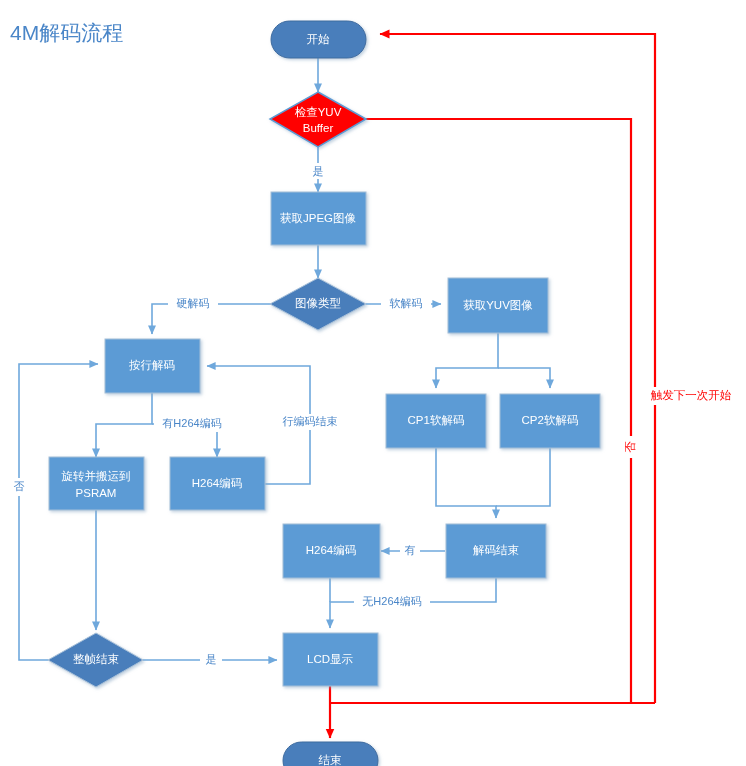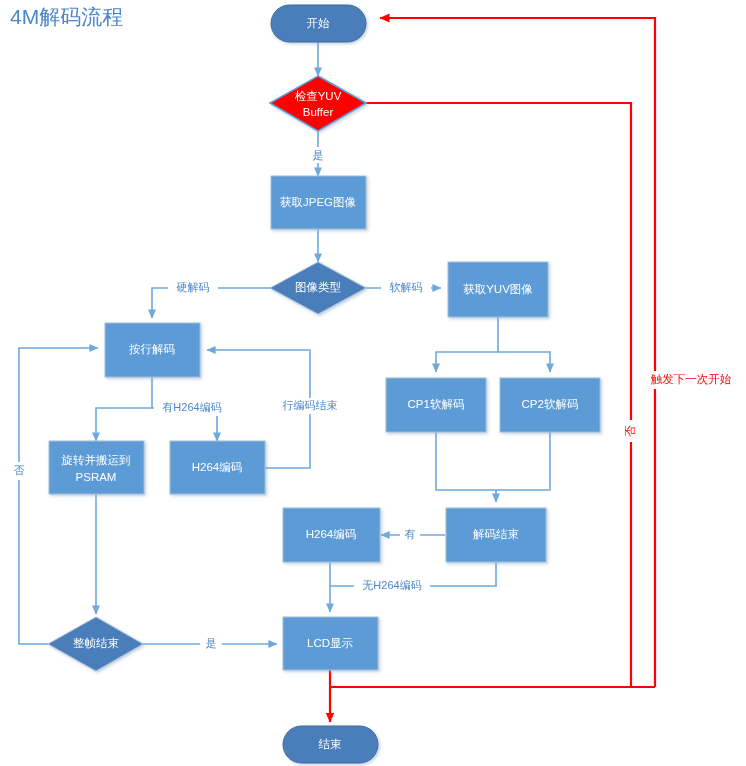--- a/index.html
+++ b/index.html
@@ -10,21 +10,21 @@
   body {
     width: 746px;
     height: 766px;
     position: relative;
     font-family: "Liberation Sans", "DejaVu Sans", sans-serif;
     overflow: hidden;
   }
   #chart-root {
     position: absolute;
     left: 0;
-    top: 0;
+    top: 16px;
     width: 746px;
     height: 610px;
   }
   .title-text {
     font-size: 21px;
     fill: #4A86C8;
     font-family: "Liberation Sans", "DejaVu Sans", sans-serif;
   }
   .node-label {
     font-size: 11.5px;

